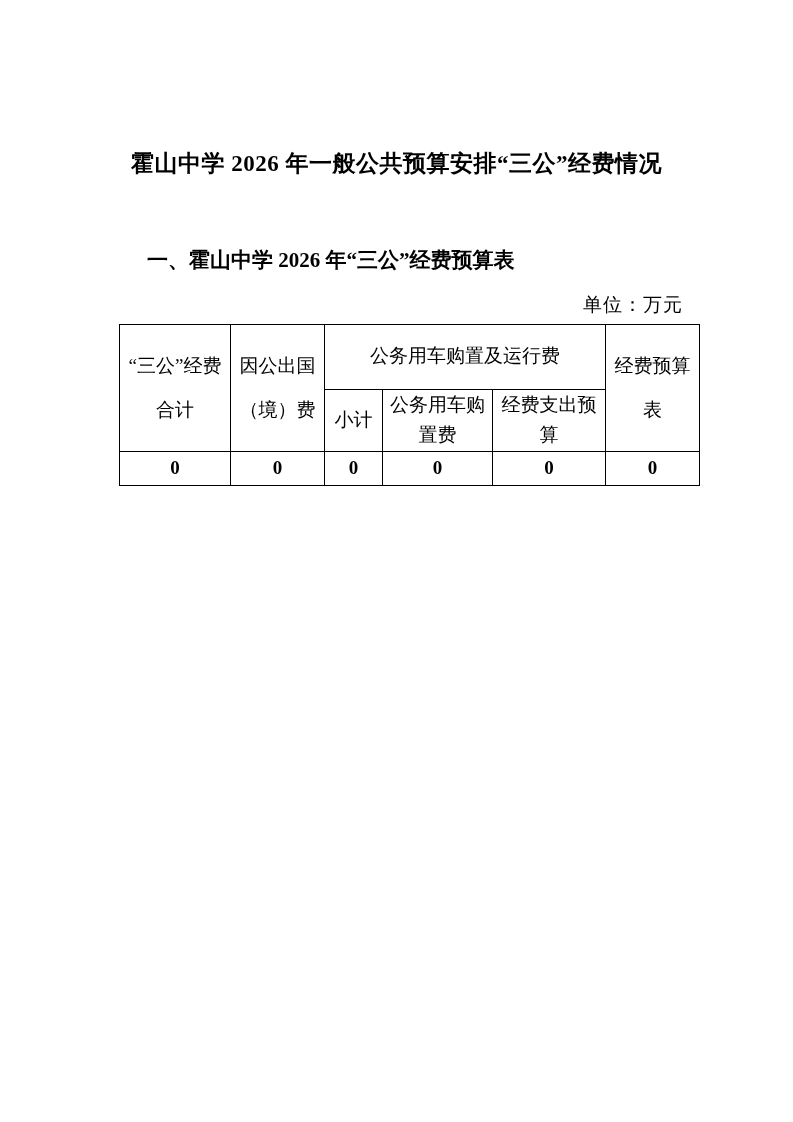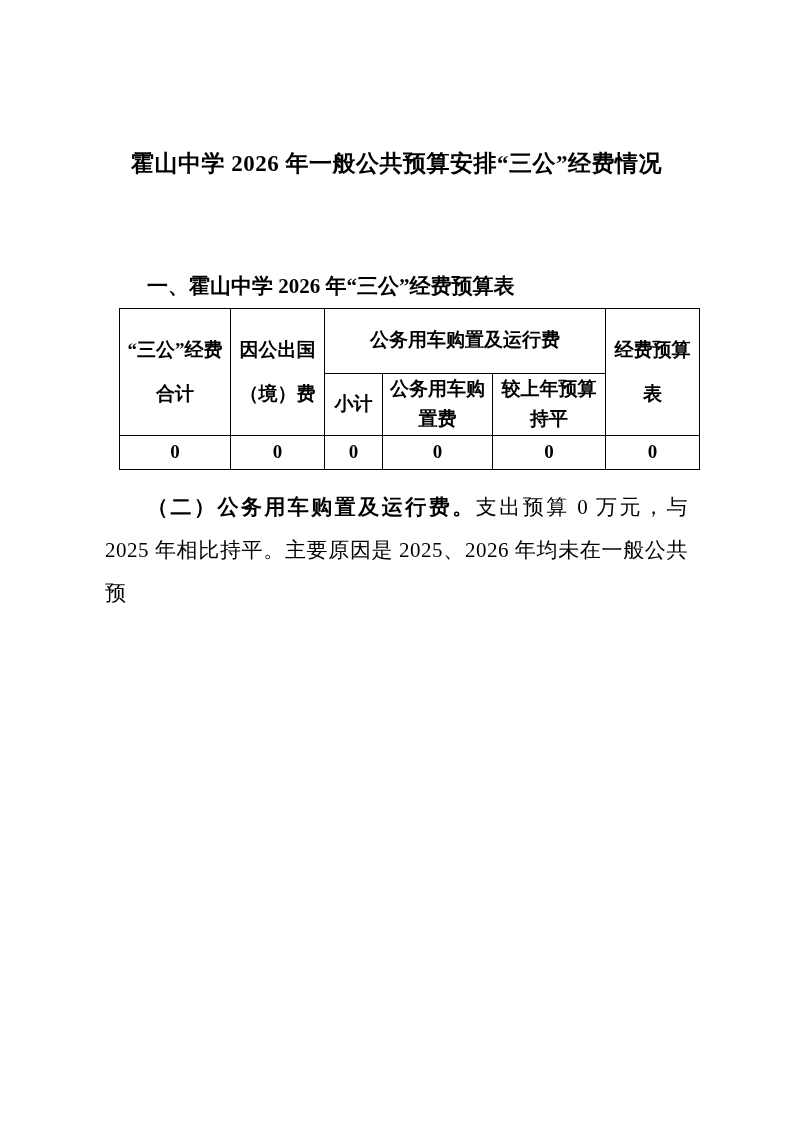--- a/index.html
+++ b/index.html
@@ -22,38 +22,38 @@
     text-align: center;
     line-height: 1.4;
     letter-spacing: 0.5px;
   }
   .section-heading {
     font-size: 21px;
     font-weight: bold;
     text-indent: 2em;
     line-height: 1.4;
   }
-  .section-one-heading { margin-top: 92px; }
+  .section-one-heading { margin-top: 66px; }
   .unit-note {
     margin-top: 16px;
     font-size: 19px;
     text-align: right;
     padding-right: 5px;
     letter-spacing: 1px;
   }
   table.budget-table {
     margin-top: 6px;
     margin-left: 14px;
     width: 580px;
     border-collapse: collapse;
     table-layout: fixed;
   }
   .budget-table th, .budget-table td {
     border: 1.5px solid #000000;
-    font-weight: bold;
+    font-weight: normal;
     text-align: center;
     vertical-align: middle;
     padding: 0 4px;
   }
   .budget-table th { font-size: 19px; }
   .th-tall { line-height: 44px; }       
   .th-group { height: 65px; line-height: 1.2; }
   .tr-sub th { height: 62px; line-height: 30px; }
   .tr-values td {
     height: 34px;
@@ -74,53 +74,51 @@
 </style>
 </head>
 <body>
 
 <div class="page">
 
   <h1 class="doc-title">霍山中学 2026 年一般公共预算安排“三公”经费情况</h1>
 
   <h2 class="section-heading section-one-heading">一、霍山中学 2026 年“三公”经费预算表</h2>
 
+  <div class="unit-note">单位：万元</div>
 
   <table class="budget-table">
     <colgroup>
       <col style="width:111px">
       <col style="width:94px">
       <col style="width:58px">
       <col style="width:110px">
       <col style="width:113px">
       <col style="width:94px">
     </colgroup>
     <tbody>
       <tr>
         <th rowspan="2" class="th-tall">“三公”经费合计</th>
         <th rowspan="2" class="th-tall">因公出国（境）费</th>
         <th colspan="3" class="th-group">公务用车购置及运行费</th>
         <th rowspan="2" class="th-tall">经费预算表</th>
       </tr>
       <tr class="tr-sub">
         <th>小计</th>
         <th>公务用车购置费</th>
-        <th>较上年预算持平</th>
+        <th>经费支出预算</th>
       </tr>
       <tr class="tr-values">
         <td>0</td>
         <td class="val-right">0</td>
         <td class="val-right">0</td>
         <td class="val-right">0</td>
         <td class="val-right">0</td>
         <td class="val-right">0</td>
       </tr>
     </tbody>
   </table>
 
 
   <div class="body-text">
-    <p>
-      <span class="lead-bold">（二）公务用车购置及运行费。</span><span>支出预算 0 万元，与 2025 年相比持平。主要原因是 2025、2026 年均未在一般公共预</span>
-    </p>
   </div>
 
 </div>
 
 </body></html>

